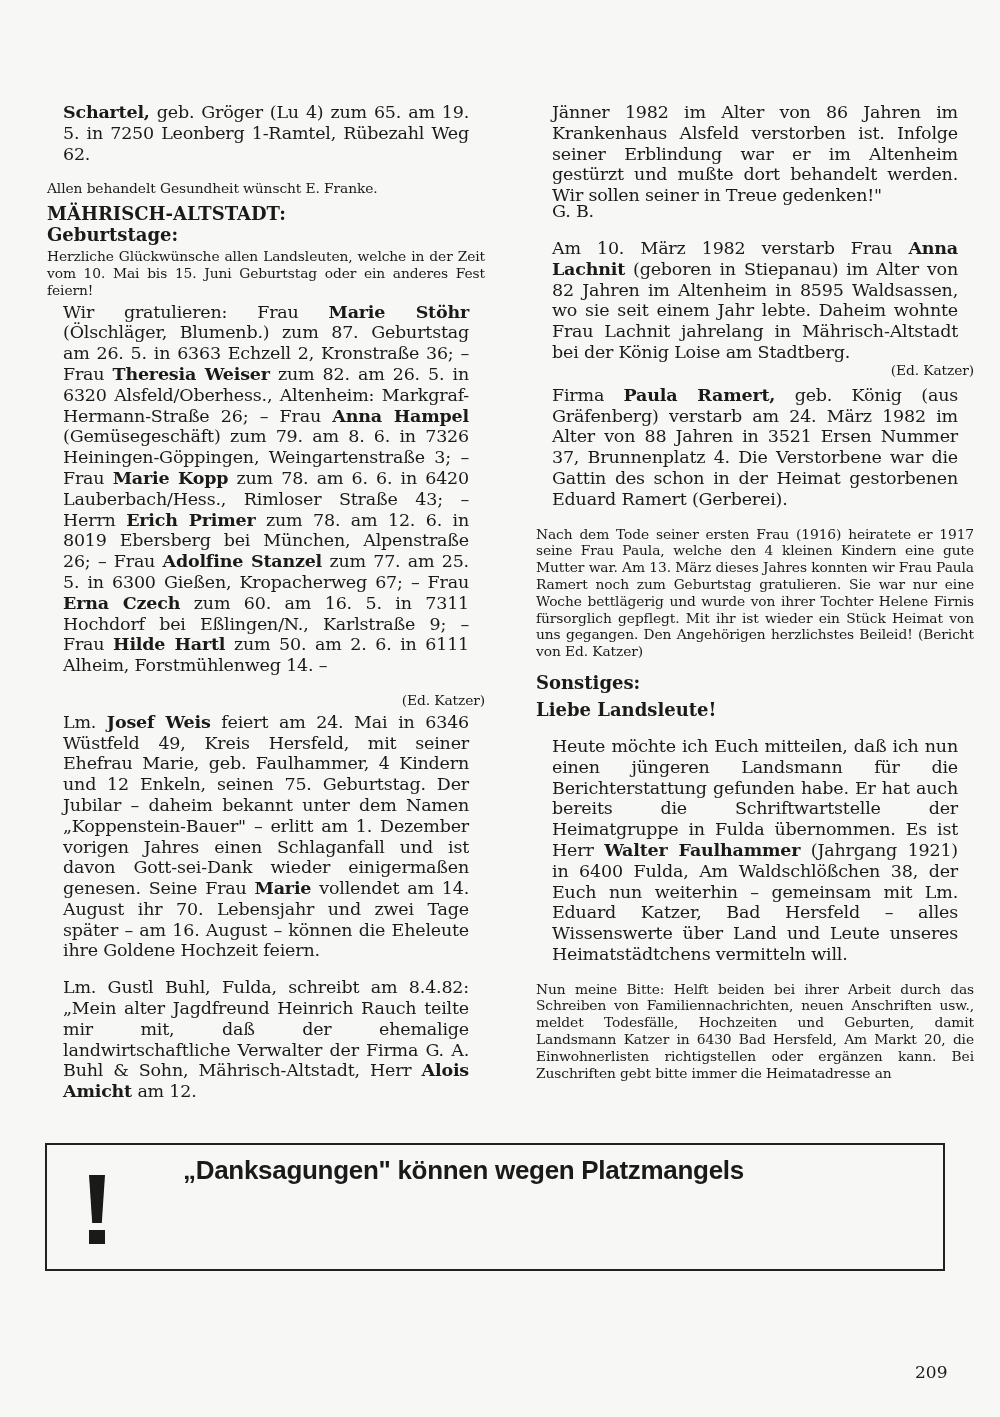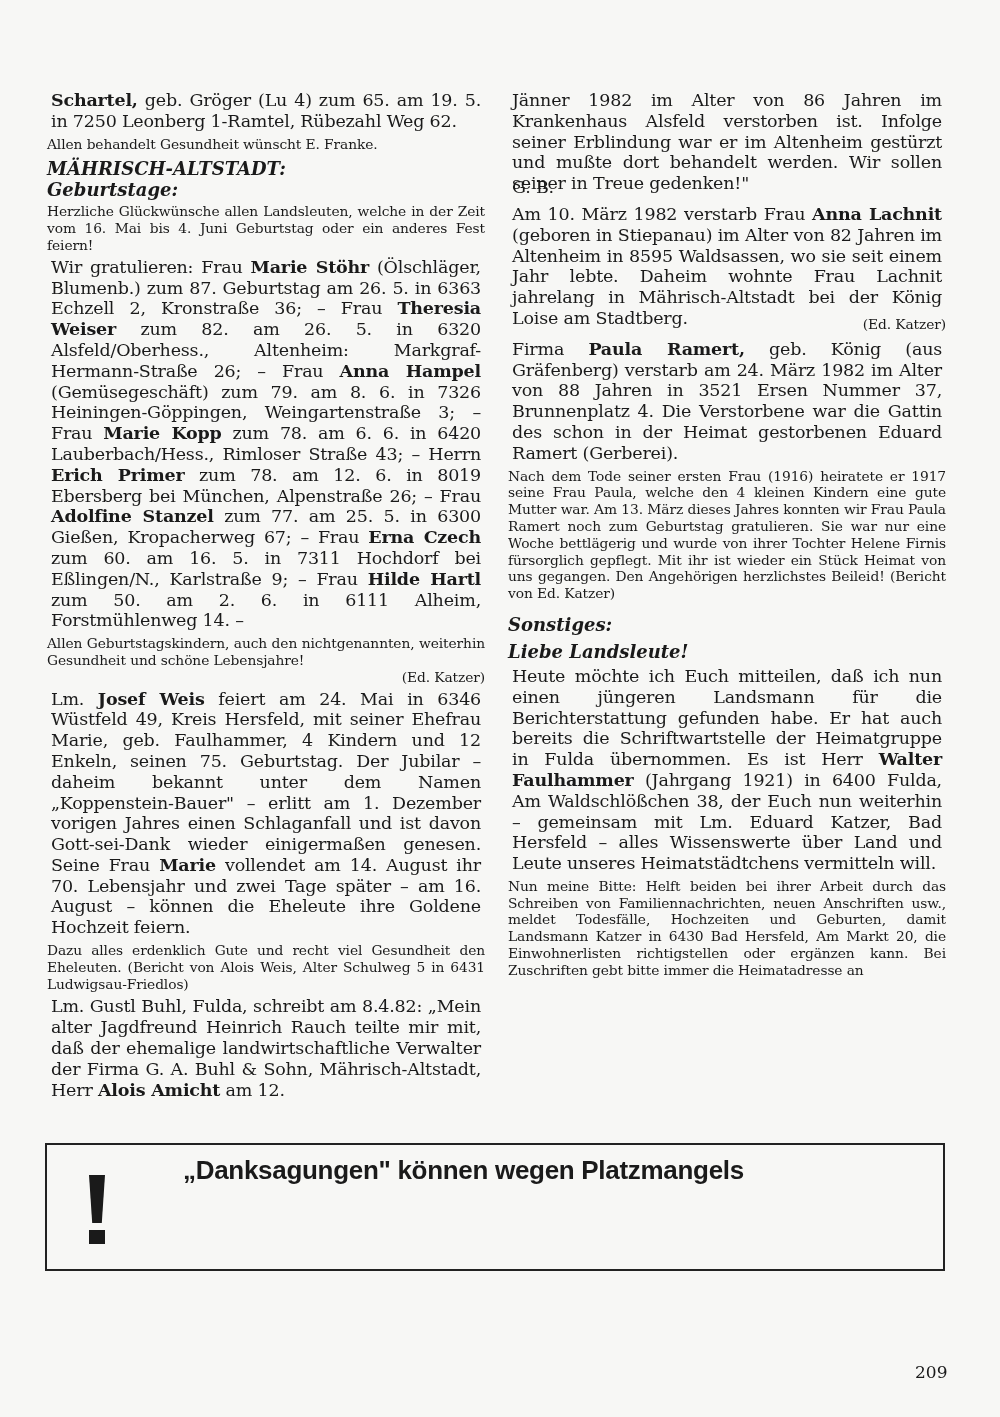--- a/index.html
+++ b/index.html
@@ -12,24 +12,24 @@
     color: #1a1a1a;
   }
   .col {
     position: absolute;
     top: 86px;
     width: 438px;
     text-align: justify;
     hyphens: manual;
   }
   #col-left { left: 47px; }
-  #col-right { left: 508px; }
-  .p { font-size: 17.5px; line-height: 20.8px; margin: 4px; letter-spacing: -0.2px; }
+  #col-right { left: 536px; }
+  .p { font-size: 17.5px; line-height: 20.8px; margin: 16px; letter-spacing: -0.2px; }
   .small { font-size: 13.8px; line-height: 16.8px; margin: 0; letter-spacing: -0.1px; }
-  .h { font-weight: bold; font-size: 18px; line-height: 21px; margin: 0; font-style: italic; }
+  .h { font-weight: bold; font-size: 18px; line-height: 21px; margin: 0; }
   .gap { margin-top: 6px; }
   .gap-s { margin-top: 3px; }
   b { font-weight: bold; }
   #notice {
     position: absolute;
     left: 45px; top: 1143px;
     width: 900px; height: 128px;
     border: 2px solid #222;
     box-sizing: border-box;
     font-family: "Liberation Sans", "DejaVu Sans", sans-serif;
@@ -58,31 +58,29 @@
 </style>
 </head>
 <body>
 
 <div id="col-left" class="col">
   <p class="p"><b>Schartel,</b><span> geb. Gröger (Lu 4) zum 65. am 19. 5. in 7250 Leonberg 1-Ramtel, Rübezahl Weg 62.</span></p>
   <p class="small">Allen behandelt Gesundheit wünscht E. Franke.</p>
 
   <p class="h gap">MÄHRISCH-ALTSTADT:</p>
   <p class="h">Geburtstage:</p>
-  <p class="small gap-s">Herzliche Glückwünsche allen Landsleuten, welche in der Zeit vom 16. Mai bis 4. Juni Geburtstag oder ein anderes Fest feiern!</p>
+  <p class="small gap-s">Herzliche Glückwünsche allen Landsleuten, welche in der Zeit vom 10. Mai bis 15. Juni Geburtstag oder ein anderes Fest feiern!</p>
 
   <p class="p gap-s">
     <span>Wir gratulieren: Frau </span><b>Marie Stöhr</b><span> (Ölschläger, Blumenb.) zum 87. Geburtstag am 26. 5. in 6363 Echzell 2, Kronstraße 36; – Frau </span><b>Theresia Weiser</b><span> zum 82. am 26. 5. in 6320 Alsfeld/Oberhess., Altenheim: Markgraf-Hermann-Straße 26; – Frau </span><b>Anna Hampel</b><span> (Gemüsegeschäft) zum 79. am 8. 6. in 7326 Heiningen-Göppingen, Weingartenstraße 3; – Frau </span><b>Marie Kopp</b><span> zum 78. am 6. 6. in 6420 Lauberbach/Hess., Rimloser Straße 43; – Herrn </span><b>Erich Primer</b><span> zum 78. am 12. 6. in 8019 Ebersberg bei München, Alpenstraße 26; – Frau </span><b>Adolfine Stanzel</b><span> zum 77. am 25. 5. in 6300 Gießen, Kropacherweg 67; – Frau </span><b>Erna Czech</b><span> zum 60. am 16. 5. in 7311 Hochdorf bei Eßlingen/N., Karlstraße 9; – Frau </span><b>Hilde Hartl</b><span> zum 50. am 2. 6. in 6111 Alheim, Forstmühlenweg 14. –</span>
   </p>
 
-  <p class="small"><span>Allen Geburtstagskindern, auch den nichtgenannten, weiterhin Gesundheit und schöne Lebensjahre!</span></p>
   <p class="small" style="text-align:right">(Ed. Katzer)</p>
 
   <p class="p gap-s"><span>Lm. </span><b>Josef Weis</b><span> feiert am 24. Mai in 6346 Wüstfeld 49, Kreis Hersfeld, mit seiner Ehefrau Marie, geb. Faulhammer, 4 Kindern und 12 Enkeln, seinen 75. Geburtstag. Der Jubilar – daheim bekannt unter dem Namen „Koppenstein-Bauer" – erlitt am 1. Dezember vorigen Jahres einen Schlaganfall und ist davon Gott-sei-Dank wieder einigermaßen genesen. Seine Frau </span><b>Marie</b><span> vollendet am 14. August ihr 70. Lebensjahr und zwei Tage später – am 16. August – können die Eheleute ihre Goldene Hochzeit feiern.</span></p>
-  <p class="small gap-s">Dazu alles erdenklich Gute und recht viel Gesundheit den Eheleuten. (Bericht von Alois Weis, Alter Schulweg 5 in 6431 Ludwigsau-Friedlos)</p>
 
   <p class="p"><span>Lm. Gustl Buhl, Fulda, schreibt am 8.4.82: „Mein alter Jagdfreund Heinrich Rauch teilte mir mit, daß der ehemalige landwirtschaftliche Verwalter der Firma G. A. Buhl &amp; Sohn, Mährisch-Altstadt, Herr </span><b>Alois Amicht</b><span> am 12.</span></p>
 </div>
 
 <div id="col-right" class="col">
   <p class="p"><span>Jänner 1982 im Alter von 86 Jahren im Krankenhaus Alsfeld verstorben ist. Infolge seiner Erblindung war er im Altenheim gestürzt und mußte dort behandelt werden. Wir sollen seiner in Treue gedenken!"</span></p>
   <p class="p" style="text-align:left;margin-top:-20.8px">G. B.</p>
 
   <p class="p gap"><span>Am 10. März 1982 verstarb Frau </span><b>Anna Lachnit</b><span> (geboren in Stiepanau) im Alter von 82 Jahren im Altenheim in 8595 Waldsassen, wo sie seit einem Jahr lebte. Daheim wohnte Frau Lachnit jahrelang in Mährisch-Altstadt bei der König Loise am Stadtberg.</span></p>
   <p class="small" style="text-align:right;margin-top:-16.8px">(Ed. Katzer)</p>

